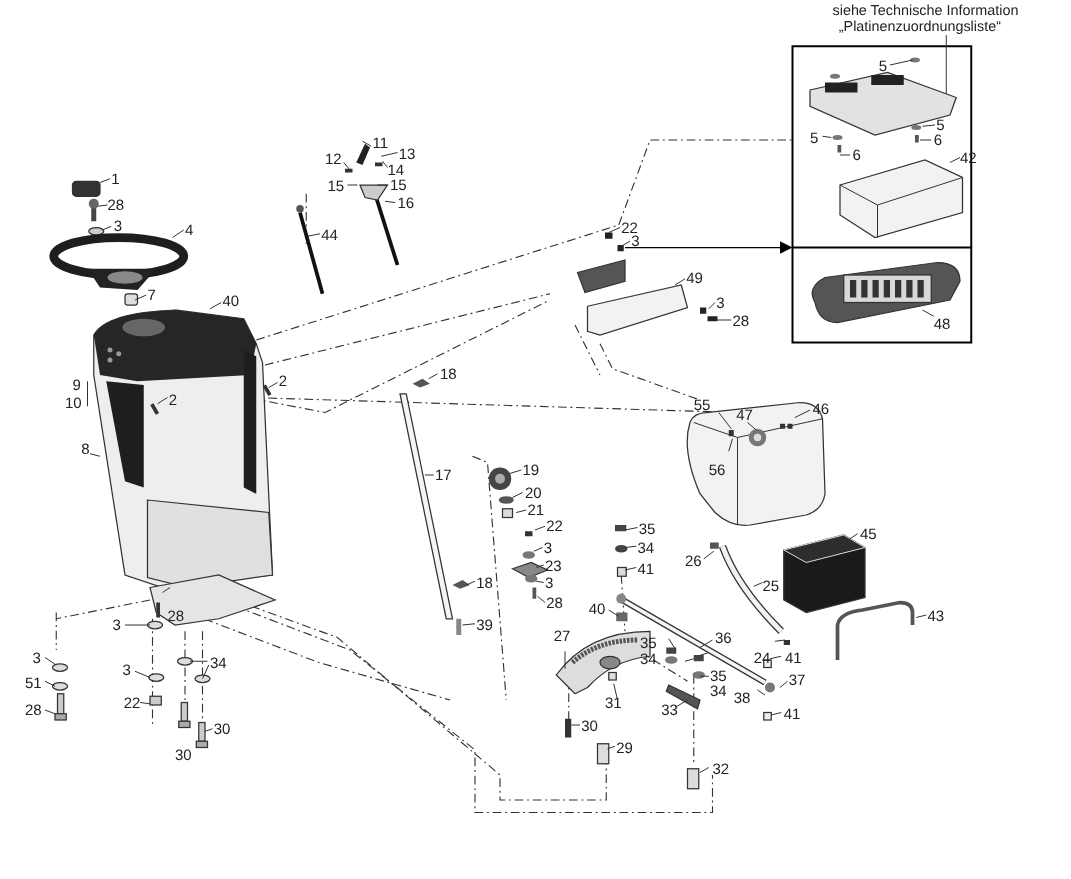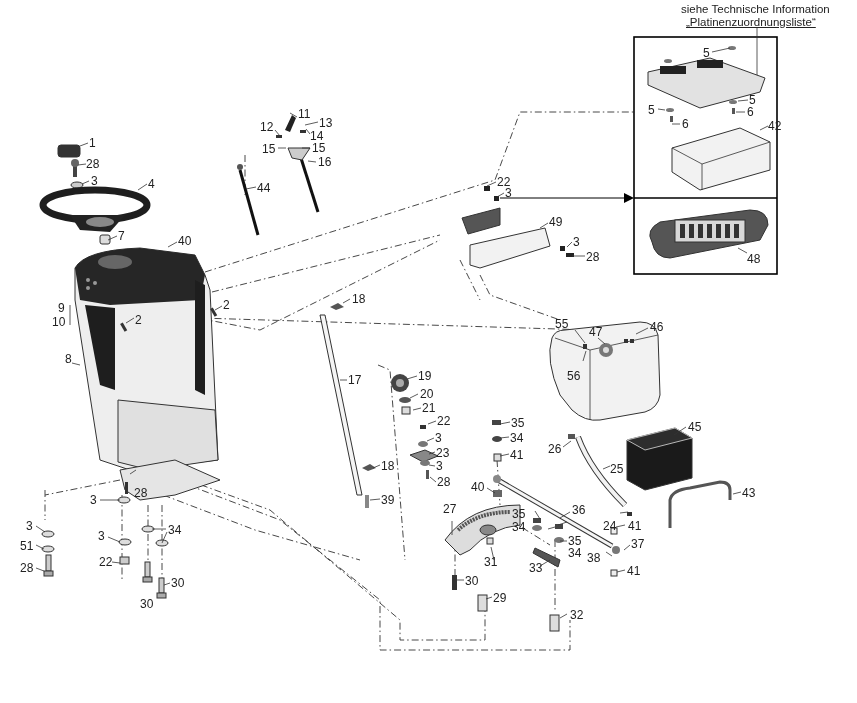--- a/index.html
+++ b/index.html
@@ -384,16 +384,16 @@
     <text class="lbl" x="703" y="57">5</text>
     <text class="lbl" x="648" y="114">5</text>
     <text class="lbl" x="749" y="104">5</text>
     <text class="lbl" x="682" y="128">6</text>
     <text class="lbl" x="747" y="116">6</text>
     <text class="lbl" x="768" y="130">42</text>
     <text class="lbl" x="747" y="263">48</text>
   </g>
 </svg>
 
-<div class="note" style="left:681px; top:3px;">
+<div class="note" style="left:666px; top:3px;">
   <div>siehe Technische Information</div>
-  <div style="padding-left:5px;text-decoration:underline;">„Platinenzuordnungsliste“</div>
+  <div style="padding-left:5px;">„Platinenzuordnungsliste“</div>
 </div>
 
 </body></html>

